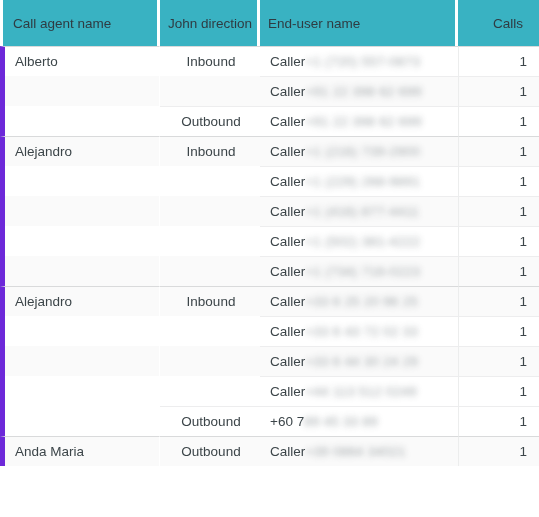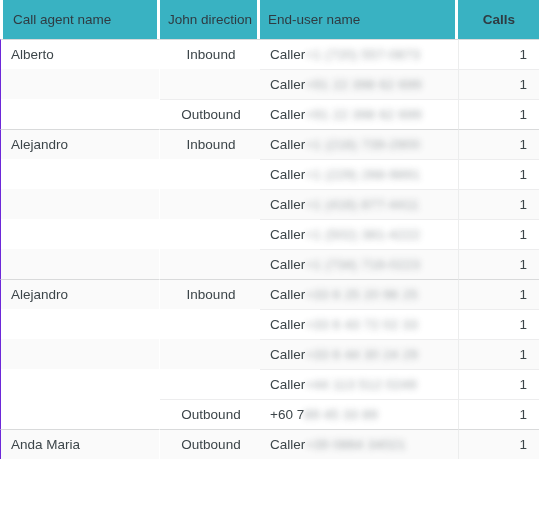--- a/index.html
+++ b/index.html
@@ -23,34 +23,33 @@
     table-layout: fixed;
   }
 
   
   thead th {
     background: #39b2c2;
     color: #2f3b42;
     font-size: 13.5px;
     font-weight: 400;
     text-align: left;
-    height: 39px;
+    height: 46px;
     padding: 0 8px;
     vertical-align: middle;
     border-right: 3px solid #ffffff;
     box-sizing: border-box;
     white-space: nowrap;
     overflow: hidden;
   }
   thead th.first-col { padding-left: 10px; }
   thead th.num-col {
     text-align: right;
     border-right: none;
-    padding-right: 24px;
-    font-weight: bold;
+    padding-right: 16px;
   }
   thead tr { }
 
   
   #report-table thead th.first-col { border-left: 3px solid #ffffff; }
 
   
   tbody td {
     font-size: 13.5px;
     color: #3c4549;
@@ -89,21 +88,21 @@
 
   
   tbody tr.group-start td {
     border-top: 1px solid #d9dadb;
   }
   tbody tr.first-row td {
     border-top: 1px solid #d9dadb;
   }
 
   
-  tbody td.agent-col { border-left: 1px solid #6d28d9; }
+  tbody td.agent-col { border-left: 5px solid #6d28d9; }
 
   
   .redact {
     display: inline-block;
     color: #9aa0a3;
     filter: blur(3.2px);
     opacity: .92;
     vertical-align: baseline;
     letter-spacing: .2px;
     user-select: none;

